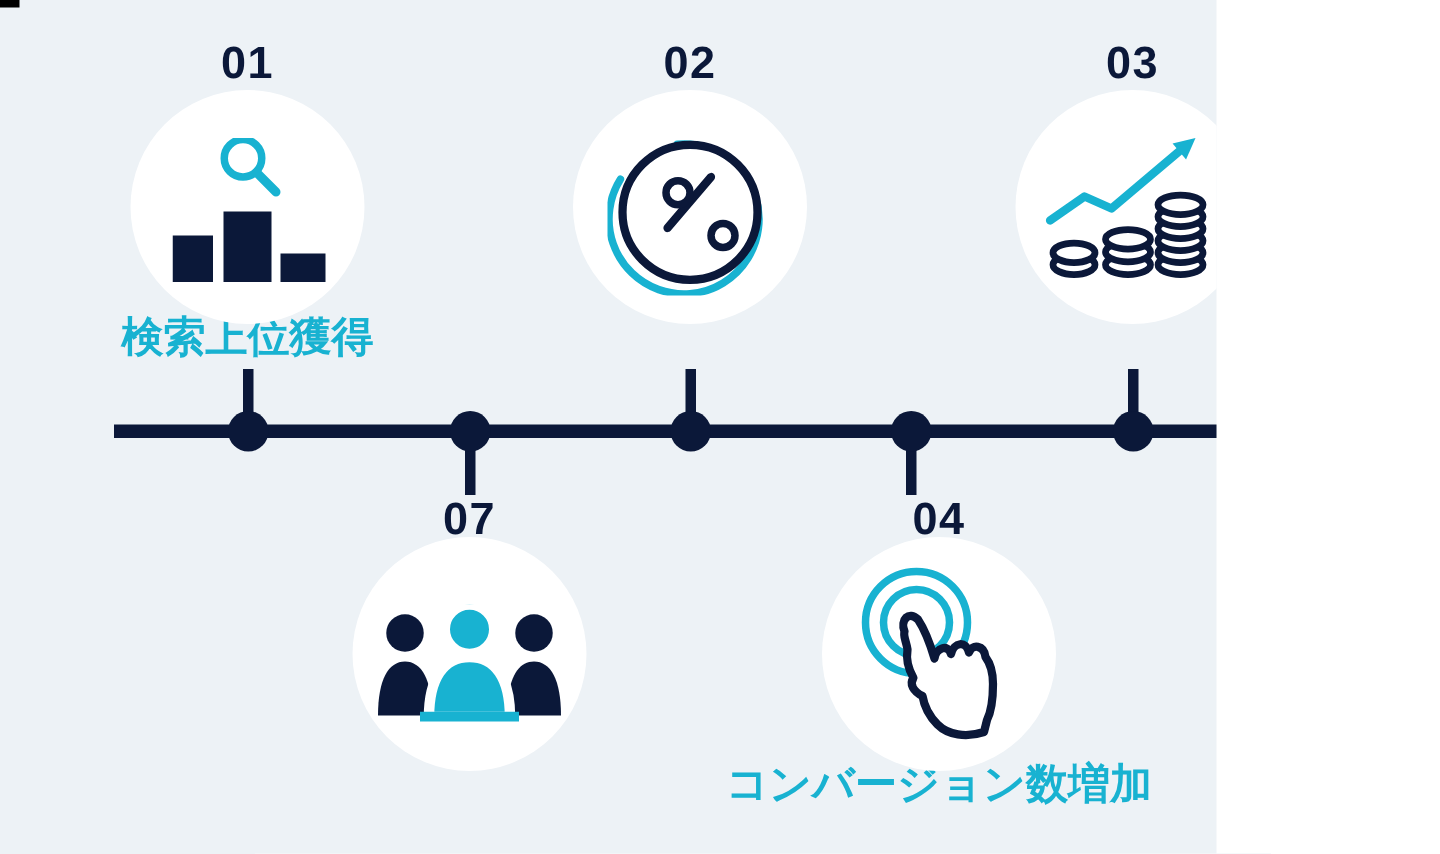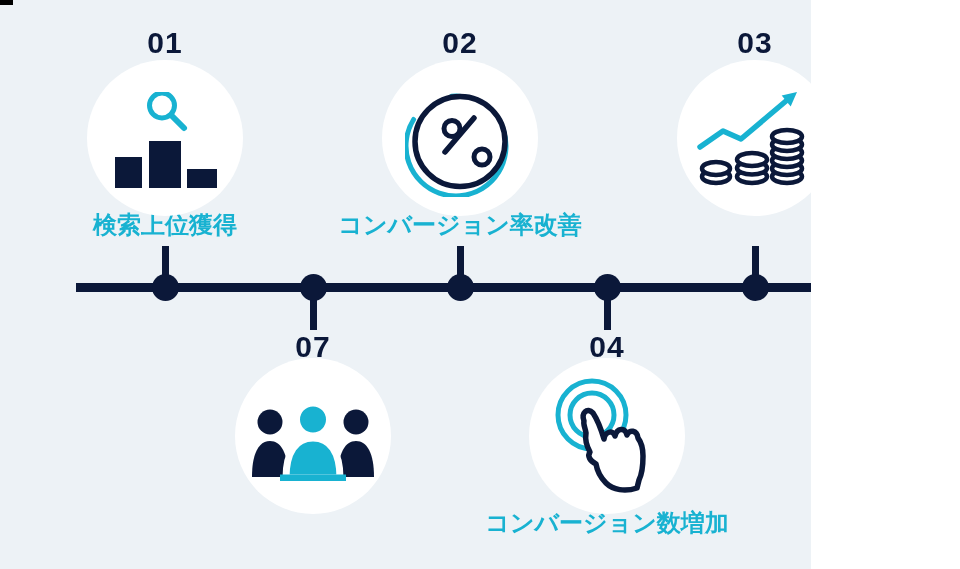--- a/index.html
+++ b/index.html
@@ -75,21 +75,21 @@
   .step-bottom .step-number { margin-bottom: -6px; }
   .step-circle {
     position: relative;
     width: 156px; height: 156px;
     border-radius: 50%;
     background: var(--circle-fill);
   }
   .step-circle svg { position: absolute; }
   .step-label {
     margin-top: -10px;
-    font-size: 24px;
+    font-size: 28px;
     font-weight: 800;
     color: var(--cyan);
     white-space: nowrap;
     line-height: 38px;
   }
   
   .icon-search  { left: 28px; top: 32px; }
   .icon-users   { left: 15px; top: 45px; }
   .icon-percent { left: 23px; top: 25px; }
   .icon-tap     { left: 16px; top: 17px; }
@@ -150,24 +150,23 @@
     <div class="step-number">02</div>
     <div class="step-circle">
       <svg class="icon-percent" width="110" height="112" viewBox="0 0 110 112">
         <path d="M 8.6 34.5 A 50 50 0 1 0 46.6 11.2" fill="none" stroke="var(--cyan)" stroke-width="5" stroke-linecap="round"></path>
         <circle cx="55" cy="56.5" r="45" fill="var(--circle-fill)" stroke="var(--navy)" stroke-width="5.5"></circle>
         <line x1="40" y1="67" x2="69" y2="33" stroke="var(--navy)" stroke-width="5.5" stroke-linecap="round"></line>
         <circle cx="47" cy="43.5" r="8" fill="none" stroke="var(--navy)" stroke-width="5"></circle>
         <circle cx="77" cy="72" r="8" fill="none" stroke="var(--navy)" stroke-width="5"></circle>
       </svg>
     </div>
-    <div class="step-label">コンバージョン率改善</div>
-  </div>
-
-  <div class="step step-bottom" style="left:427px">
+  </div>
+
+  <div class="step step-bottom" style="left:446px">
     <div class="step-number">04</div>
     <div class="step-circle">
       <svg class="icon-tap" width="130" height="128" viewBox="0 0 130 128">
         <circle cx="47" cy="40" r="34" fill="none" stroke="var(--cyan)" stroke-width="5"></circle>
         <circle cx="47" cy="40" r="22" fill="none" stroke="var(--cyan)" stroke-width="5"></circle>
         <path d="M 39 46
                  C 36 38 42 32 48 38
                  C 52 44 56 54 59 64
                  C 60 57 68 54 70 61
                  C 72 53 80 52 82 60

